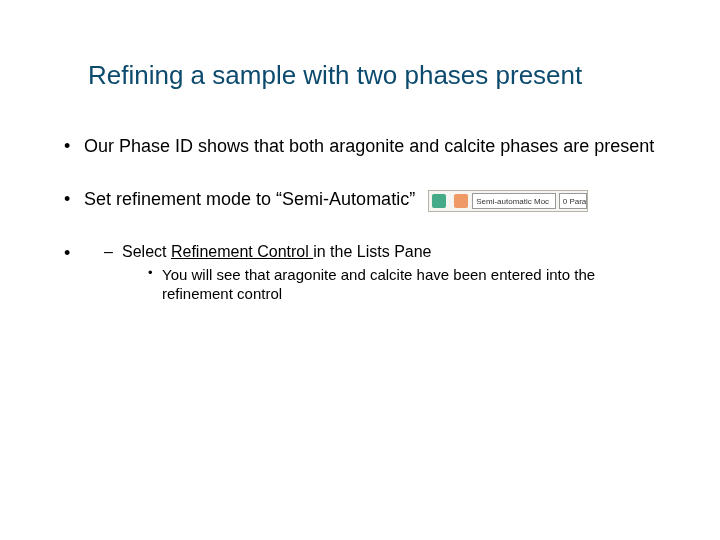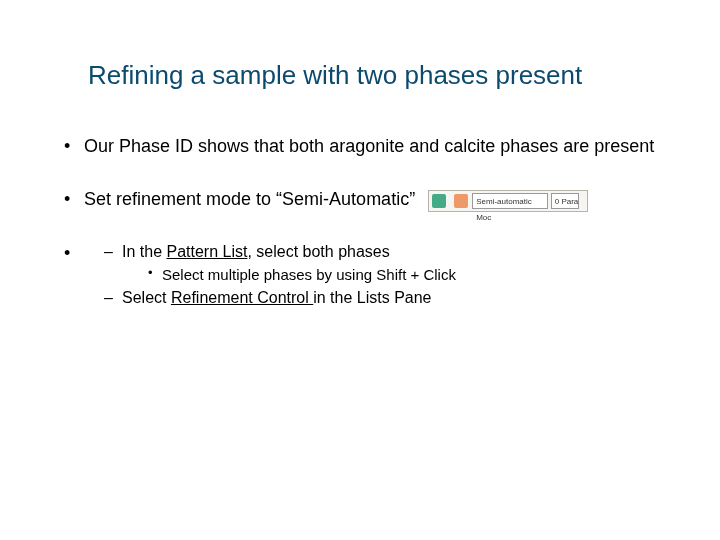--- a/index.html
+++ b/index.html
@@ -12,21 +12,21 @@
   .inline-row { display: inline; text-align: center; }
   .toolbar-img {
     display: inline-block; vertical-align: middle; margin-left: 8px;
     width: 160px; height: 22px; background: #f6f5f2;
     border: 1px solid #b7b3a8; position: relative; font-size: 9px;
   }
   .toolbar-img .ico { display:inline-block; width:14px; height:14px; margin:3px 2px 0 3px; vertical-align:top; border-radius:2px; }
   .toolbar-img .ico1 { background:#4a8; }
   .toolbar-img .ico2 { background:#e96; }
   .toolbar-img .dd { display:inline-block; height:16px; line-height:16px; margin-top:2px; background:#fff; border:1px solid #999; padding:0 3px; font-size:8px; color:#333; vertical-align:top; }
-  .toolbar-img .dd1 { width:76px; }
+  .toolbar-img .dd1 { width:84px; }
   .toolbar-img .dd2 { width:28px; overflow:hidden; white-space:nowrap; }
   ul.sub1 { list-style: none; margin-top: 8px; margin-left: 20px; }
   ul.sub1 > li { position: relative; padding-left: 18px; margin-bottom: 4px; font-size: 16px; line-height: 1.3; }
   ul.sub1 > li::before { content: "–"; position: absolute; left: 0; top: 0; font-size: 16px; }
   ul.sub2 { list-style: none; margin-top: 2px; margin-left: 26px; }
   ul.sub2 > li { position: relative; padding-left: 14px; margin-bottom: 3px; font-size: 15px; line-height: 1.3; }
   ul.sub2 > li::before { content: "•"; position: absolute; left: 0; top: 0; font-size: 13px; }
   .ul-text { text-decoration: underline; }
 </style>
 </head>
@@ -49,28 +49,25 @@
         <span class="ico ico2"></span>
         <span class="dd dd1">Semi-automatic Moc</span>
         <span class="dd dd2">0 Paramet</span>
       </span>
     </li>
 
     <li>
 
       <ul class="sub1">
         <li>
-          <span>In the </span><span class="ul-text">Pattern List</span><span>, select both phases</span>
+          <span>Select </span><span class="ul-text">Refinement Control </span><span>in the Lists Pane</span>
           <ul class="sub2">
             <li>
-              <span>Select multiple phases by using Shift + Click</span>
+              <span>You will see that aragonite and calcite have been entered into the refinement control</span>
             </li>
           </ul>
-        </li>
-        <li>
-          <span>Select </span><span class="ul-text">Refinement Control </span><span>in the Lists Pane</span>
         </li>
       </ul>
     </li>
 
   </ul>
 
 </div>
 
 </body></html>

